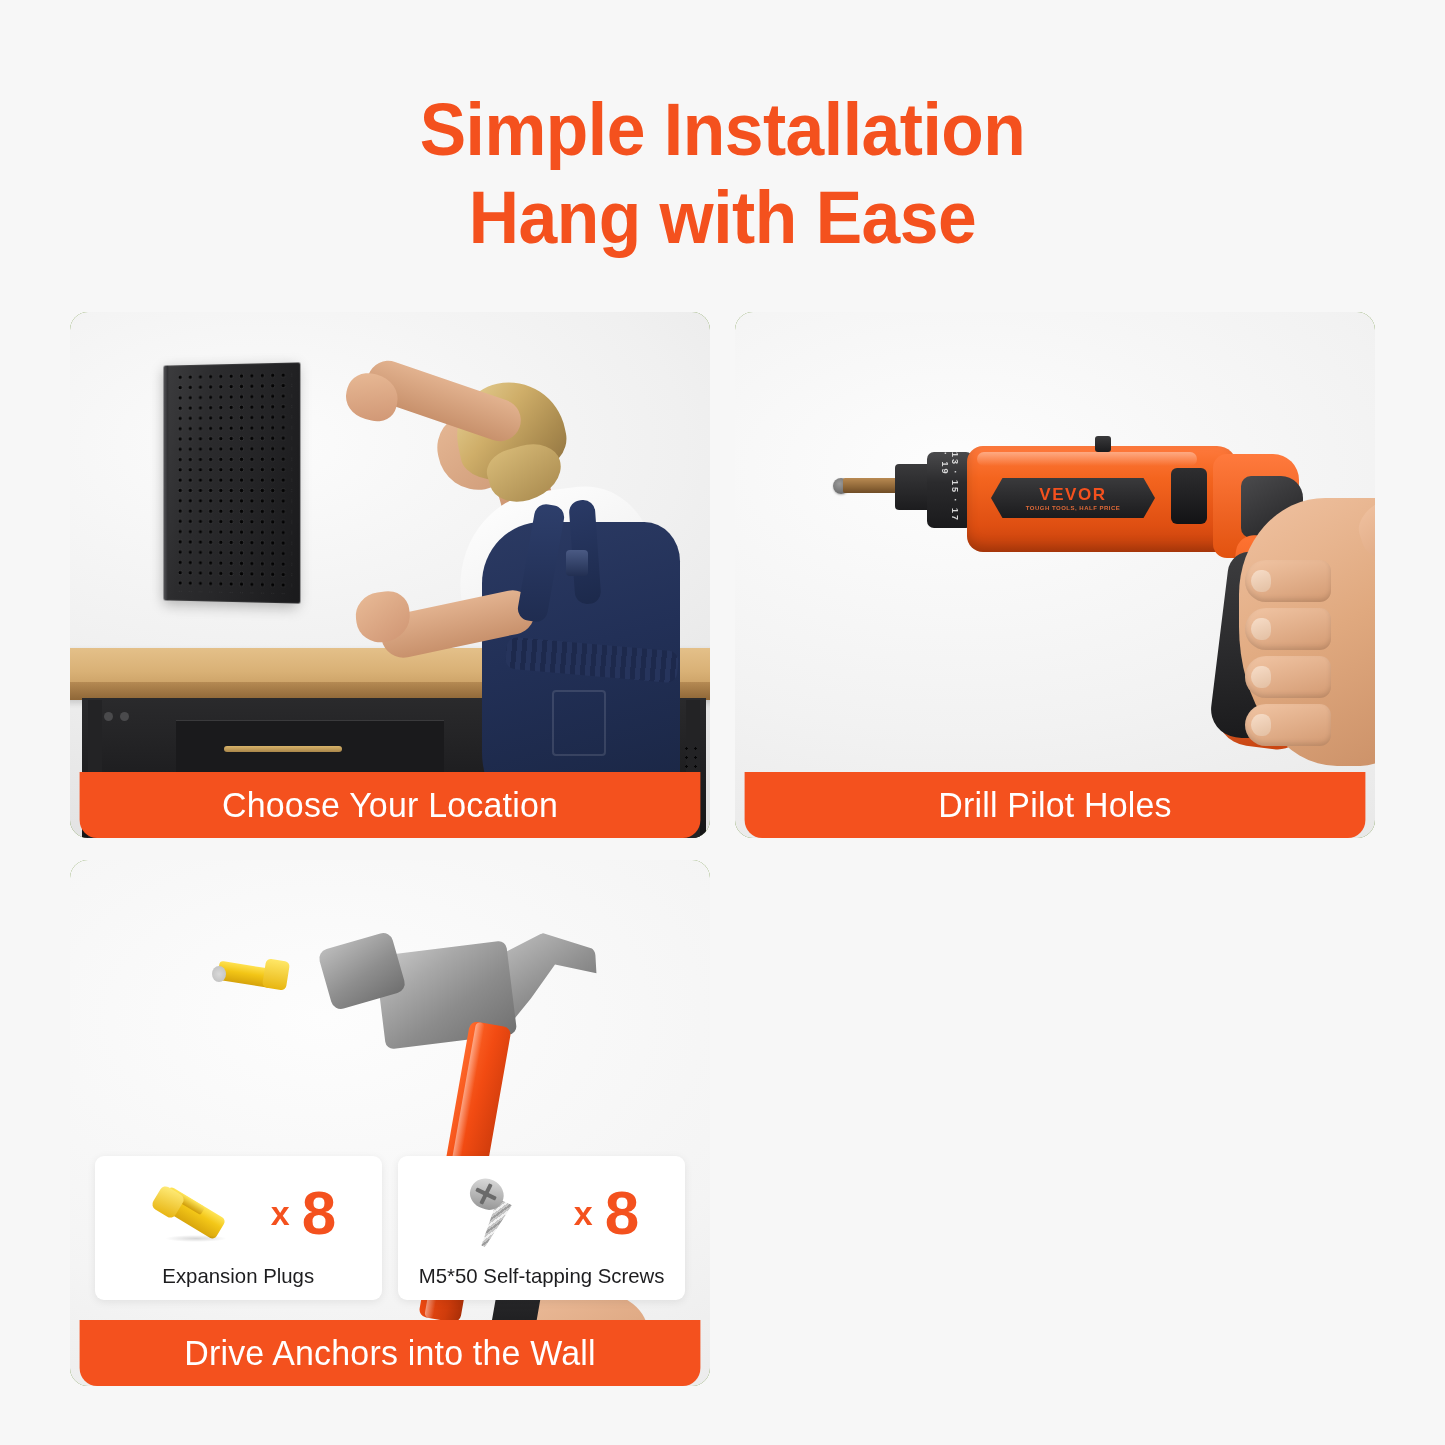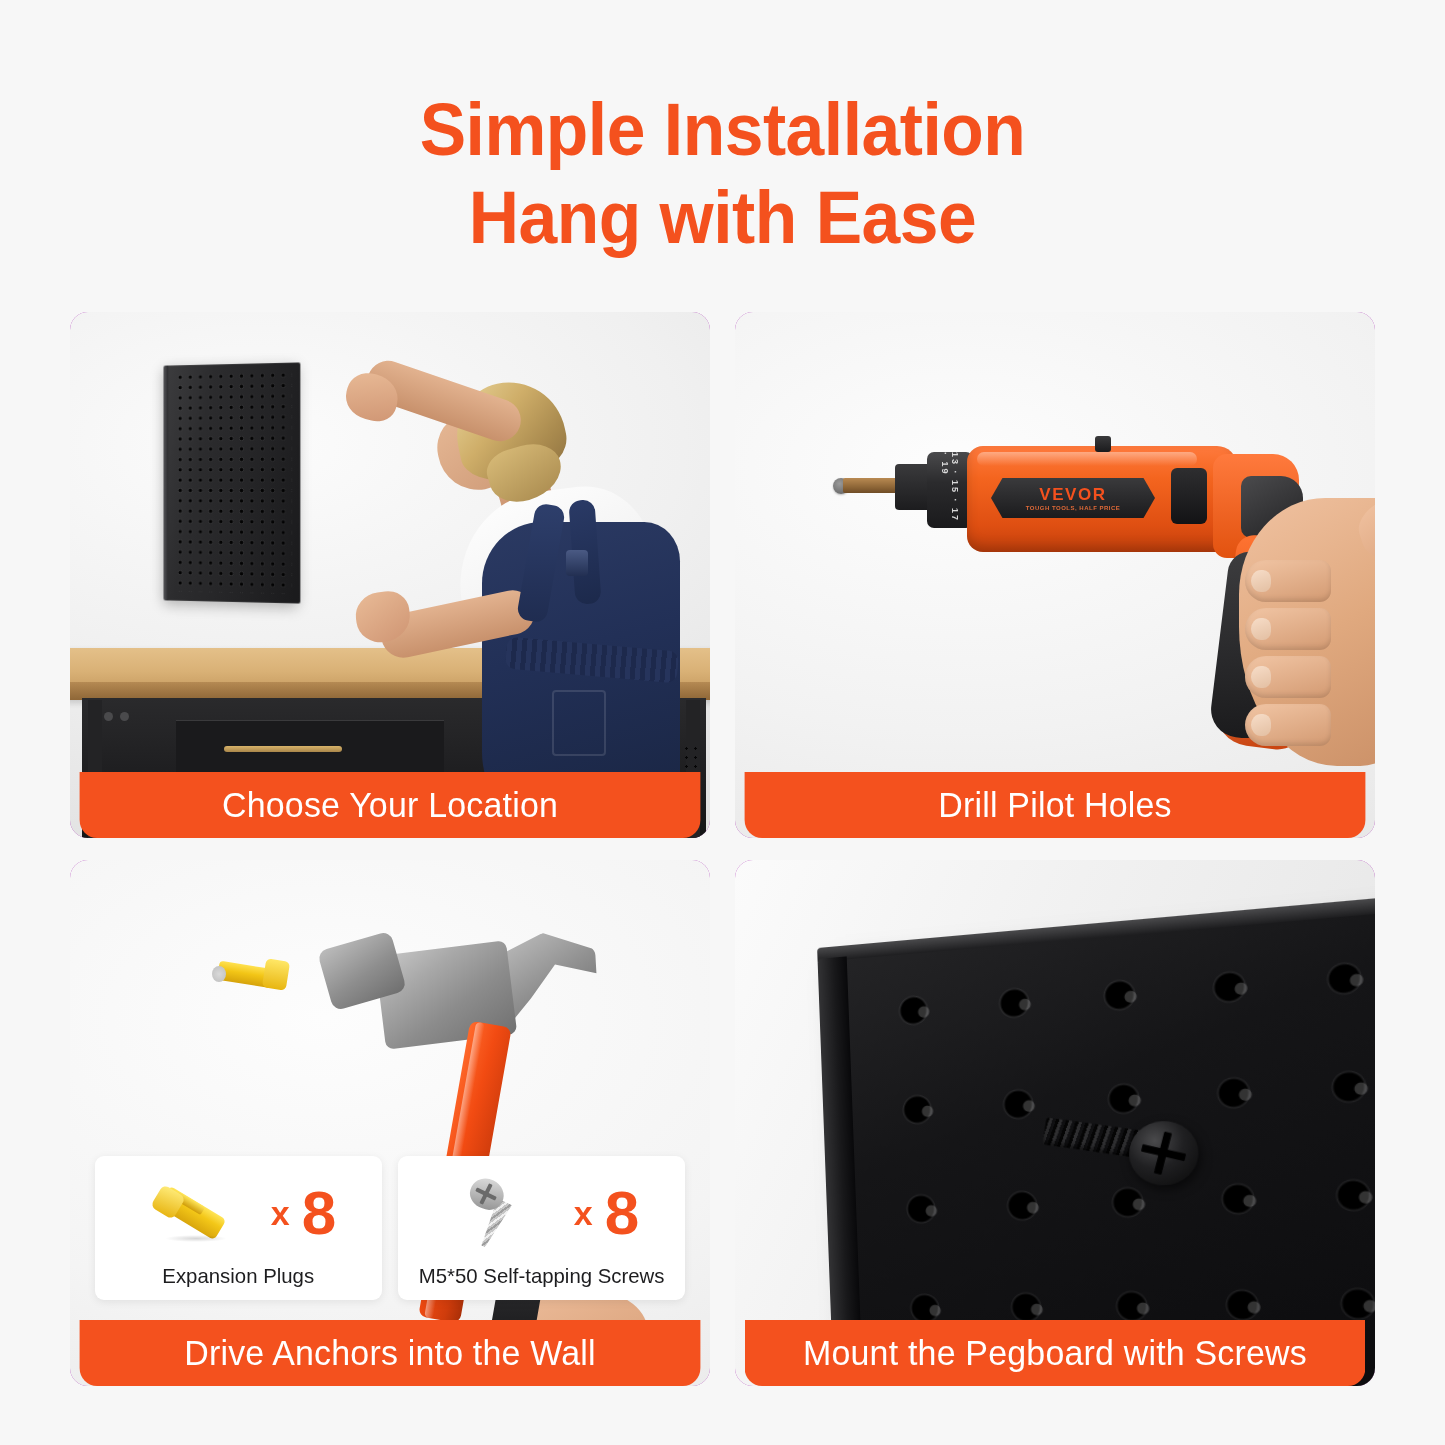--- a/index.html
+++ b/index.html
@@ -40,21 +40,21 @@
     grid-template-columns: 640px 640px;
     grid-template-rows: 526px 526px;
     column-gap: 25px;
     row-gap: 22px;
   }
 
   .card {
     position: relative;
     border-radius: 18px;
     overflow: hidden;
-    background: #a21caf;
+    background: #4d7c0f;
   }
 
   .photo {
     position: absolute;
     inset: 0;
     overflow: hidden;
   }
 
   
   .caption {
@@ -652,31 +652,14 @@
             <span class="callout-qty">8</span>
           </div>
           <span class="callout-label">M5*50 Self-tapping Screws</span>
         </div>
 
       </div>
     </div>
     <div class="caption">Drive Anchors into the Wall</div>
   </div>
 
-  <div class="card">
-    <div class="photo">
-      <div class="wall-4"></div>
-      <div class="board4">
-        <div class="board4-top"></div>
-        <div class="board4-edge"></div>
-        <div class="board4-holes"></div>
-        <div class="screw4">
-          <div class="s4-shaft"></div>
-          <div class="s4-head"></div>
-          <div class="s4-cross-a"></div>
-          <div class="s4-cross-b"></div>
-        </div>
-      </div>
-    </div>
-    <div class="caption">Mount the Pegboard with Screws</div>
-  </div>
 
 </div>
 
 </body></html>

